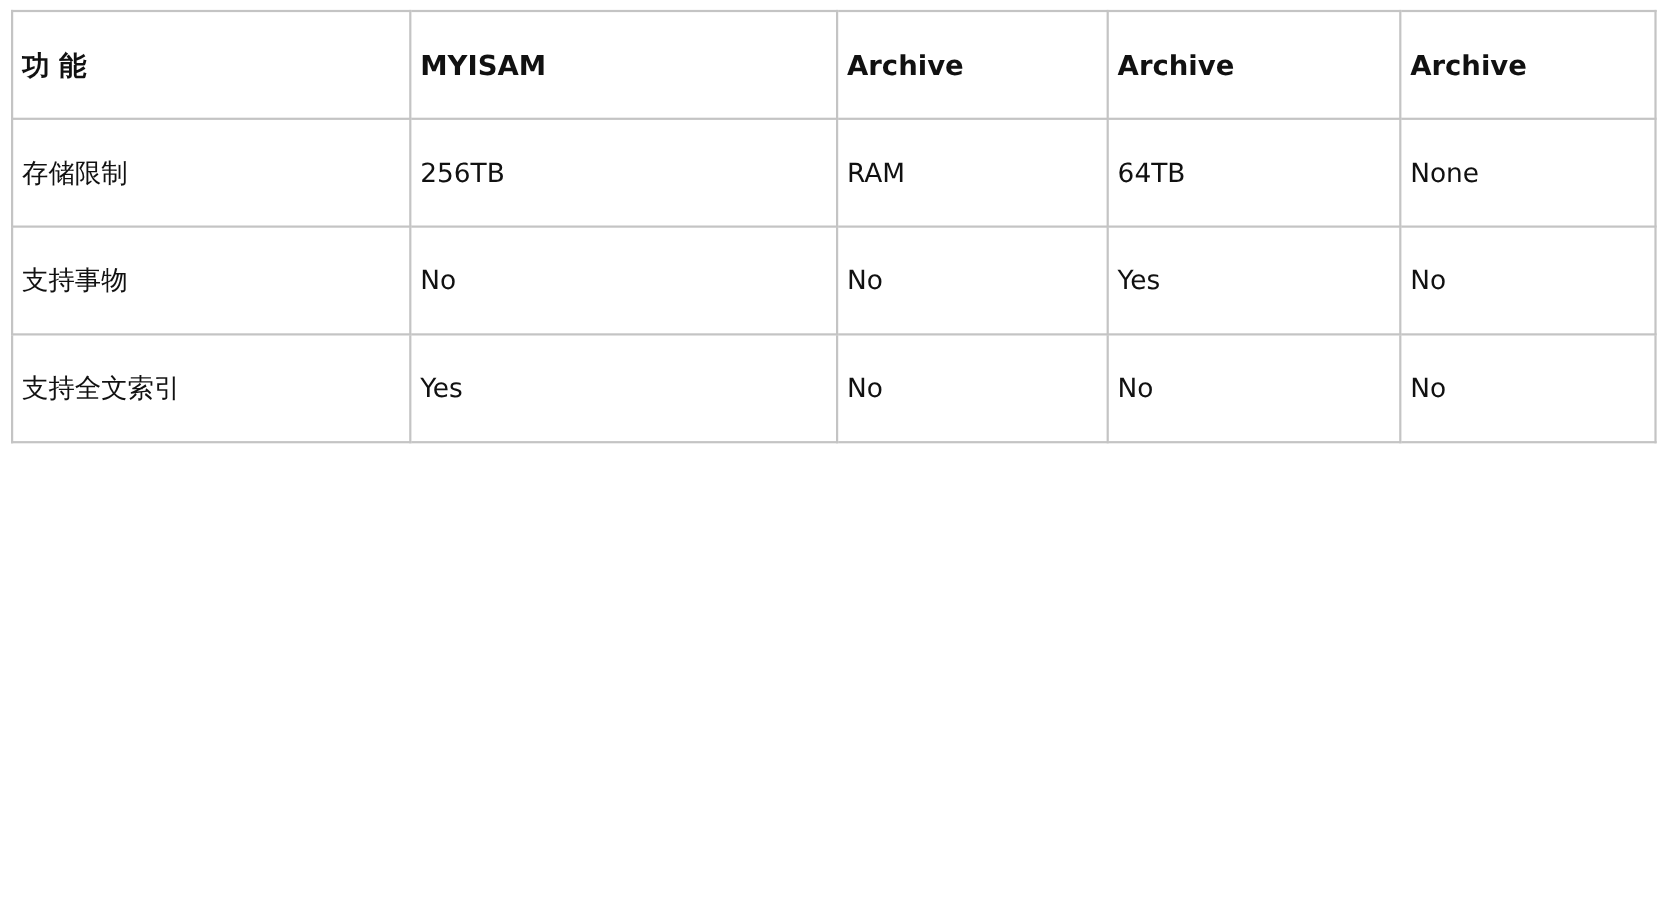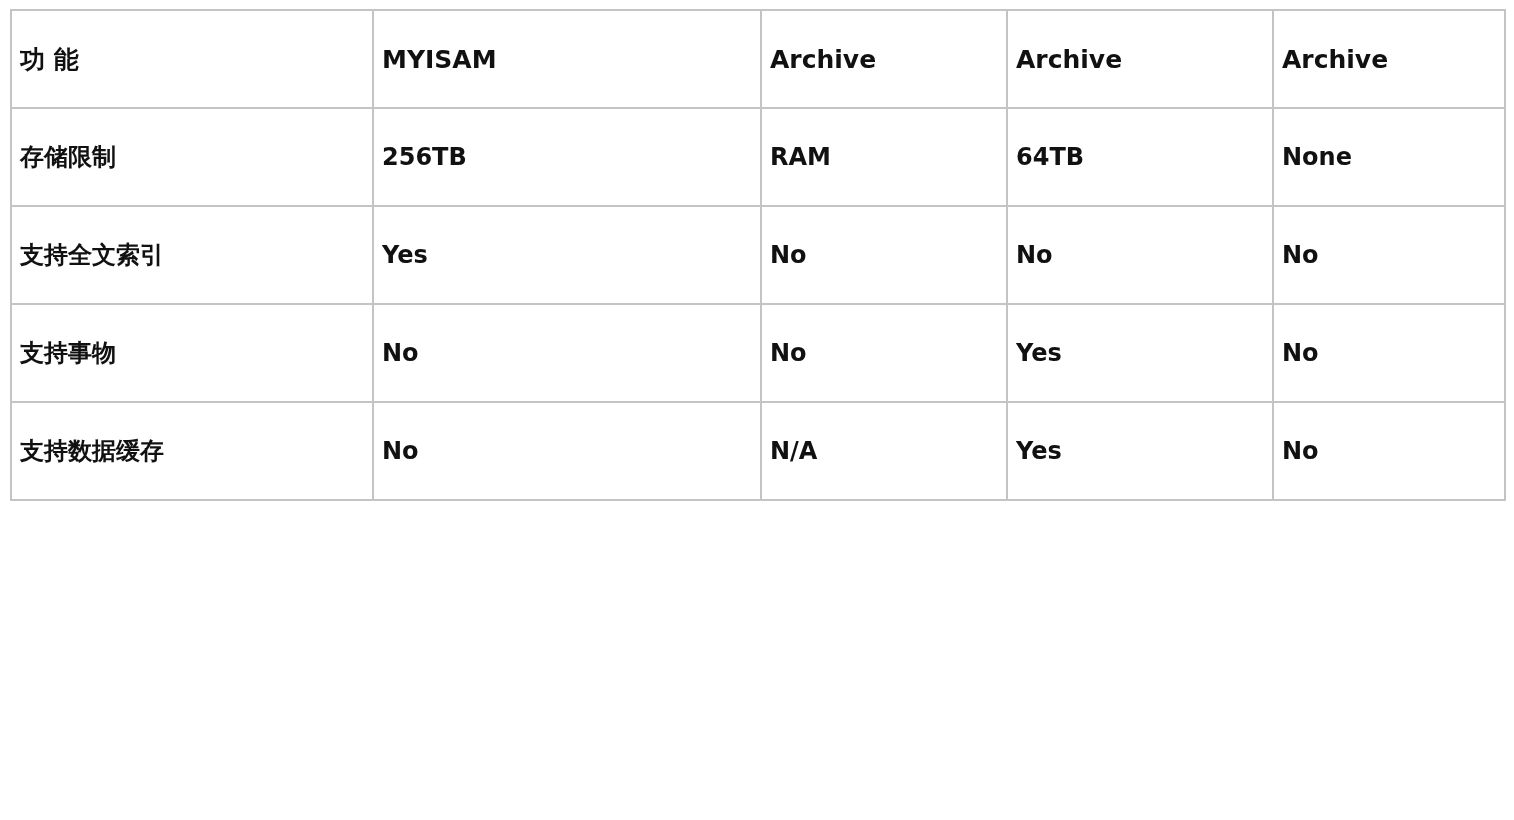--- a/index.html
+++ b/index.html
@@ -34,21 +34,21 @@
       text-align: left;
       vertical-align: middle;
       font-size: 24px;
       white-space: nowrap;
     }
     th {
       font-weight: bold;
       font-size: 25px;
     }
     td {
-      font-weight: bold;
+      font-weight: normal;
       margin-top: 15px;
     }
   </style>
 </head>
 <body>
 
 <div class="wrap">
   <table>
     <colgroup>
       <col class="c0">
@@ -68,35 +68,28 @@
     </thead>
     <tbody>
       <tr>
         <td>存储限制</td>
         <td>256TB</td>
         <td>RAM</td>
         <td>64TB</td>
         <td>None</td>
       </tr>
       <tr>
-        <td>支持全文索引</td>
-        <td>Yes</td>
-        <td>No</td>
-        <td>No</td>
-        <td>No</td>
-      </tr>
-      <tr>
         <td>支持事物</td>
         <td>No</td>
         <td>No</td>
         <td>Yes</td>
         <td>No</td>
       </tr>
       <tr>
-        <td>支持数据缓存</td>
+        <td>支持全文索引</td>
+        <td>Yes</td>
         <td>No</td>
-        <td>N/A</td>
-        <td>Yes</td>
+        <td>No</td>
         <td>No</td>
       </tr>
     </tbody>
   </table>
 </div>
 
 </body></html>

